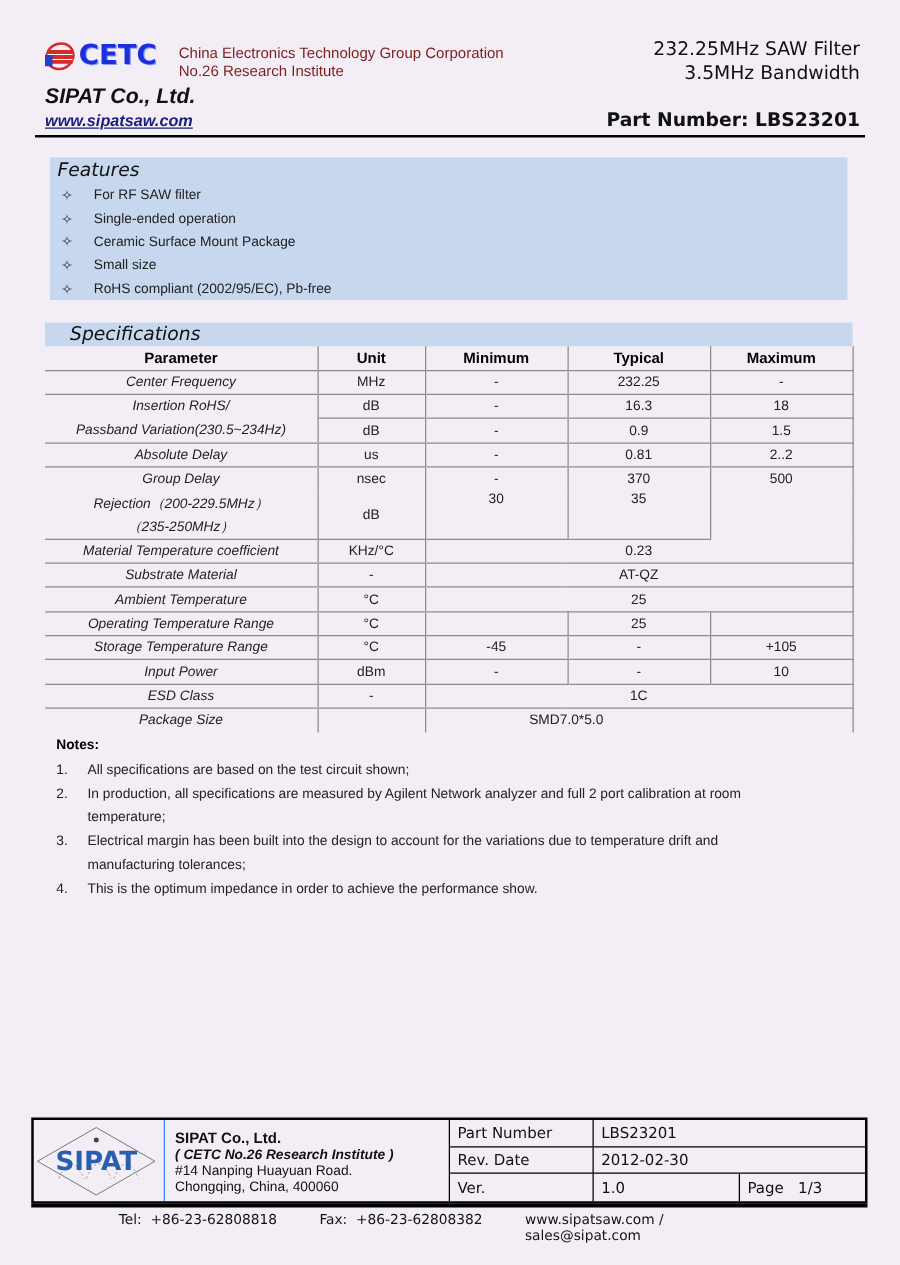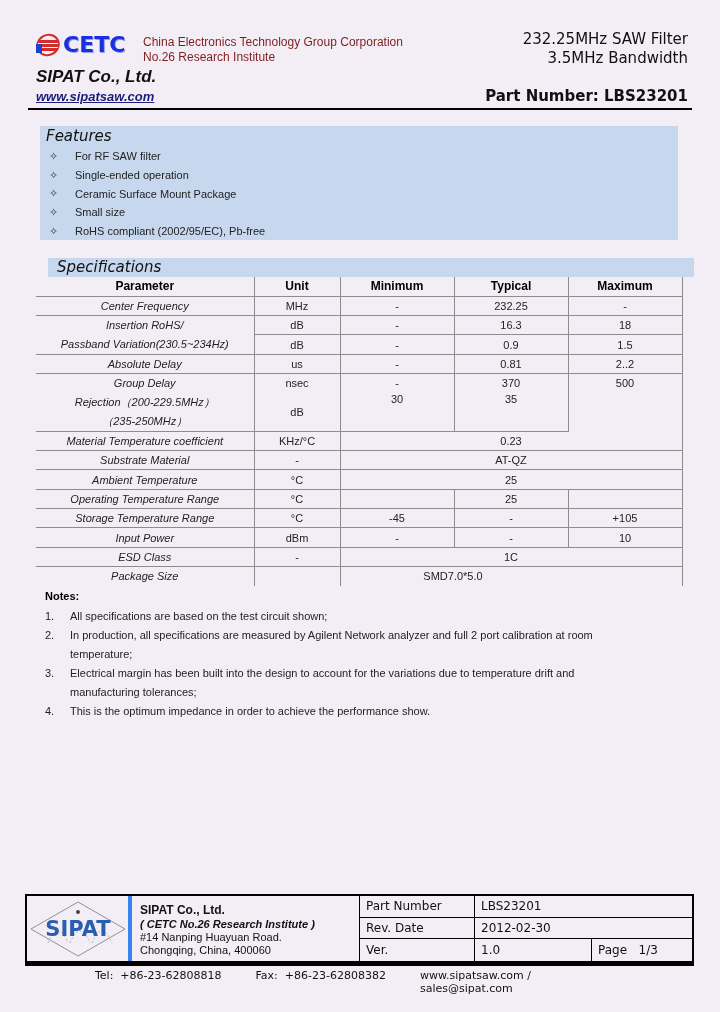--- a/index.html
+++ b/index.html
@@ -21,40 +21,40 @@
   .hdr-part { position: absolute; right: 32px; top: 87px; font-family: "DejaVu Sans", sans-serif; font-weight: bold; font-size: 15px; color: #111; }
   .hdr-rule { position: absolute; left: 28px; top: 108px; width: 664px; height: 2px; background: #000; }
 
   
   .features { position: absolute; left: 40px; top: 126px; width: 638px; height: 114px; background: #c7d8ee; padding: 0 4px 0 6px; }
   .section-title { font-family: "DejaVu Sans", sans-serif; font-style: italic; font-size: 15px; color: #111; height: 21px; line-height: 21px; }
   .feat-item { display: flex; align-items: center; height: 18.7px; font-family: "Liberation Sans", sans-serif; font-size: 11px; color: #222; }
   .feat-bullet { width: 29px; font-size: 11px; color: #333; padding-left: 3px; }
 
   
-  .spec-bar { position: absolute; left: 48px; top: 258px; width: 646px; height: 19px; background: #c7d8ee; padding-left: 9px; }
+  .spec-bar { position: absolute; left: 36px; top: 258px; width: 646px; height: 19px; background: #c7d8ee; padding-left: 20px; }
   table.spec { position: absolute; left: 36px; top: 277px; border-collapse: collapse; font-family: "Liberation Sans", sans-serif; font-size: 11px; color: #222; }
   table.spec td, table.spec th { height: 19.3px; text-align: center; padding: 0; vertical-align: middle; }
   table.spec th { font-weight: bold; font-size: 12px; color: #000; border-bottom: 1px solid #8c8c8c; }
   table.spec td.param { font-style: italic; }
   .c0 { width: 218px; } .c1 { width: 86px; } .c2 { width: 114px; } .c3 { width: 114px; } .c4 { width: 114px; }
   .bl { border-left: 1px solid #8c8c8c; }
   .br { border-right: 1px solid #8c8c8c; }
   .bb { border-bottom: 1px solid #8c8c8c; }
 
   
   .notes { position: absolute; left: 45px; top: 588px; width: 600px; font-family: "Liberation Sans", sans-serif; font-size: 11px; color: #222; }
   .notes-title { font-weight: bold; color: #000; height: 19px; line-height: 17px; }
   .note { display: flex; line-height: 19px; }
   .note-num { width: 25px; flex: none; }
   .note-text { flex: 1; }
 
   
   .ftr { position: absolute; left: 25px; top: 894px; width: 669px; height: 69px; border: 2px solid #000; display: flex; }
-  .ftr-logo { width: 105px; border-right: 4px solid #3b82f6; display: flex; align-items: center; justify-content: center; text-decoration: underline; }
+  .ftr-logo { width: 105px; border-right: 1px solid #3b82f6; display: flex; align-items: center; justify-content: flex-start; text-decoration: underline; }
   .ftr-company { width: 228px; border-right: 1px solid #000; padding: 8px 0 0 8px; font-family: "Liberation Sans", sans-serif; font-size: 11px; line-height: 13px; color: #111; }
   .ftr-company .name { font-weight: bold; font-size: 12px; margin-bottom: 1px; }
   .ftr-company .inst { font-style: italic; font-weight: bold; }
   .ftr-grid { flex: 1; display: grid; grid-template-columns: 115px 117px 1fr; grid-template-rows: 1fr 1fr 1fr; font-family: "DejaVu Sans", sans-serif; font-size: 12px; color: #111; }
   .ftr-grid > div { border-bottom: 1px solid #000; border-right: 1px solid #000; padding-left: 6px; display: flex; align-items: center; }
   .ftr-grid > div.lastrow { border-bottom: none; }
   .ftr-grid > div.lastcol { border-right: none; }
   .span2 { grid-column: span 2; }
   .ftr-rule { position: absolute; left: 25px; top: 963px; width: 669px; height: 3px; background: #000; }
   .contact { position: absolute; left: 95px; top: 969px; width: 560px; display: flex; font-family: "DejaVu Sans", sans-serif; font-size: 11px; color: #111; }

